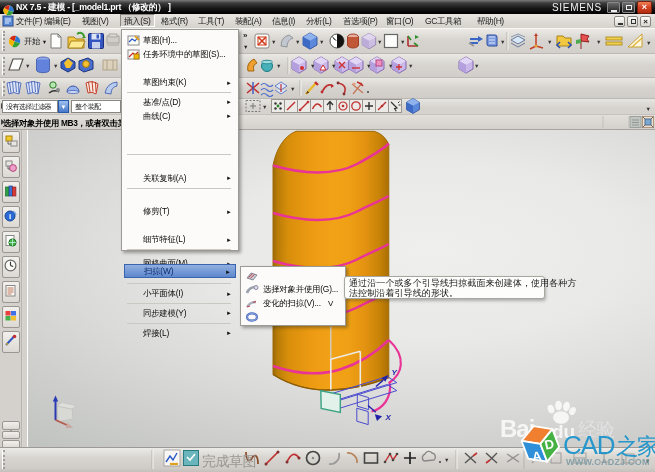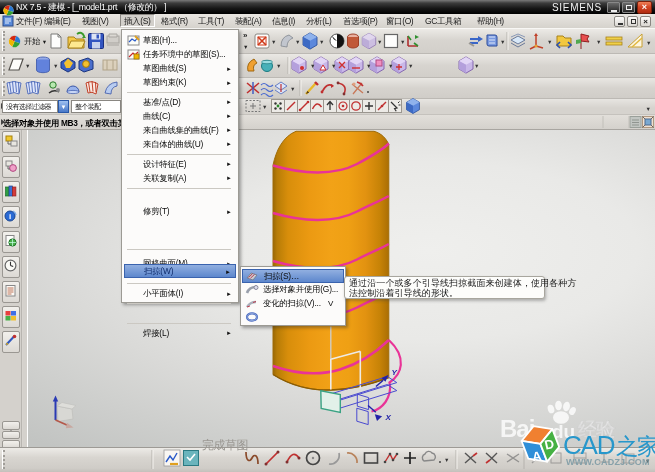--- a/index.html
+++ b/index.html
@@ -13,21 +13,21 @@
 #tb4{left:0;top:99px;width:655px;height:15px;background:linear-gradient(180deg,#e7e5e1 0%,#d6d3ce 60%)}
 #prompt{left:0;top:114px;width:655px;height:16px;background:linear-gradient(180deg,#e2dfda,#d4d1cc);border-top:1px solid #c5c2bd;border-bottom:1px solid #a8a5a0}
 #resbar{left:0;top:130px;width:22px;height:317px;background:#d4d1cc;border-right:1px solid #b8b5b0}
 #resgap{left:23px;top:130px;width:5px;height:317px;background:#d4d1cc;border-right:1px solid #fff}
 #canvas{left:28px;top:130px;width:627px;height:317px;background:radial-gradient(95% 80% at 64% 38%,#efefed 0%,#e9e9e7 35%,#dadad8 62%,#c2c4c2 100%)}
 #botbar{left:0;top:447px;width:655px;height:25px;background:linear-gradient(180deg,#edebe7 0%,#d8d5d0 40%,#cfccc7 85%,#c3c0bb 100%);border-top:1px solid #9d9a95;z-index:4}
 .rbtn{position:absolute;left:2px;width:18px;background:linear-gradient(180deg,#f2f0ec,#dcd9d4);border:1px solid #9a9792;border-radius:2px}
 .wbtn{position:absolute;background:linear-gradient(180deg,#fdfcfa,#d9d6d1);border:1px solid #8a8782;border-radius:2px}
 .combo{position:absolute;top:100px;height:13px;background:#fff;border:1px solid #8a8782;font-size:7px;letter-spacing:-0.6px;line-height:12px;color:#111;overflow:hidden}
 .grip{position:absolute;width:3px;border-left:1px solid #fff;border-right:2px dotted #a09d98}
-#menu{left:121px;top:29px;width:118px;height:274px;background:#fcfbfa;border:1px solid #9c9a94;box-shadow:2px 2px 3px rgba(40,40,40,.4);z-index:20}
+#menu{left:121px;top:29px;width:118px;height:222px;background:#fcfbfa;border:1px solid #9c9a94;box-shadow:2px 2px 3px rgba(40,40,40,.4);z-index:20}
 .mi{position:absolute;left:2px;width:112px;height:14px;line-height:14px;font-size:8.4px;letter-spacing:-0.2px;color:#0a0a0a;white-space:nowrap;padding-left:19px}
 .mi .ar{position:absolute;right:4px;top:0.5px;font-size:6px;letter-spacing:0;color:#111}
 .msep{position:absolute;left:5px;width:104px;height:0;border-top:1px solid #cbc8c2}
 .hl{background:linear-gradient(180deg,#91afe0,#5d87cd);border:1px solid #3a63ae;color:#0f2c6c;line-height:12px}
 #submenu{left:240px;top:266px;width:106px;height:60px;background:#fcfbfa;border:1px solid #9c9a94;box-shadow:2px 2px 3px rgba(40,40,40,.4);z-index:21}
 .si{position:absolute;left:1px;width:102px;height:13.6px;line-height:13.6px;font-size:8.4px;letter-spacing:-0.2px;color:#0a0a0a;white-space:nowrap;padding-left:21px}
 #tooltip{left:344px;top:276px;width:201px;height:23px;background:#fdfdfb;border:1px solid #a8a69e;border-radius:3px;box-shadow:1px 2px 3px rgba(60,60,60,.35);z-index:23;font-size:9px;letter-spacing:0.1px;color:#1a1a1a;line-height:10.4px;padding:0.5px 0 0 4px;white-space:nowrap}
 #gfx{left:0;top:0;z-index:5;pointer-events:none}
 #wm{left:0;top:0;z-index:15;pointer-events:none}
 </style></head>
@@ -47,21 +47,21 @@
 <div class="ab" id="botbar"></div>
 
 <div class="ab" style="z-index:11;left:3px;top:1.5px;width:11px;height:11px">
 <svg width="11" height="11">
       <circle cx="5.5" cy="5.5" r="5" fill="#fff"></circle>
       <path d="M5.5 5.5 L1 3 A5 5 0 0 1 7 .8 Z" fill="#d42a10"></path>
       <path d="M5.5 5.5 L7 .8 A5 5 0 0 1 10.4 7 Z" fill="#2a7ad4"></path>
       <path d="M5.5 5.5 L10.4 7 A5 5 0 0 1 3.5 10 Z" fill="#35a035"></path>
       <path d="M5.5 5.5 L3.5 10 A5 5 0 0 1 1 3 Z" fill="#f0b400"></path>
     </svg></div>
-<div class="ab t" style="z-index:11;left:16px;top:1.5px;font-size:8.8px;font-weight:normal;color:#fff;letter-spacing:-0.3px">NX 7.5 - 建模 - [_model1.prt （修改的） ]</div>
+<div class="ab t" style="z-index:11;left:16px;top:1.5px;font-size:8.8px;font-weight:bold;color:#fff;letter-spacing:-0.3px">NX 7.5 - 建模 - [_model1.prt （修改的） ]</div>
 <div class="ab t" style="z-index:11;left:552px;top:2px;font-size:10px;font-weight:normal;color:#f2f2f2;letter-spacing:0.7px">SIEMENS</div>
 <div class="ab" style="z-index:11;left:607px;top:1.5px;width:13px;height:11px;background:linear-gradient(180deg,#6a6a6a,#252525);border:1px solid #888;border-radius:1px">
     <div class="ab" style="left:3px;top:7px;width:6px;height:2px;background:#eee"></div>
   </div>
 <div class="ab" style="z-index:11;left:622px;top:1.5px;width:13px;height:11px;background:linear-gradient(180deg,#6a6a6a,#252525);border:1px solid #888;border-radius:1px">
     <div class="ab" style="left:3px;top:2.5px;width:6px;height:5px;border:1px solid #eee"></div>
   </div>
 <div class="ab" style="z-index:11;left:637px;top:1px;width:15px;height:12.5px;background:linear-gradient(180deg,#f08058 0%,#d44424 45%,#b02c10 100%);border:1px solid #7c1f0a;border-radius:2px;color:#fff;font-size:9px;font-weight:bold;text-align:center;line-height:11px">×</div>
 
 <div class="ab" id="menubar">
@@ -179,43 +179,40 @@
 <div class="mi" style="top:3px"><svg width="13" height="12" style="position:absolute;left:3px;top:1px">
         <rect x="1" y="2" width="11" height="9" fill="#fdfdf8" stroke="#888" stroke-width="1"></rect>
         <path d="M2 8 l3-3 3 2 3-4" stroke="#2858c8" stroke-width="1.2" fill="none"></path>
         <path d="M8 2 l4 4" stroke="#e0a020" stroke-width="2"></path>
       </svg>草图(H)...</div>
 <div class="mi" style="top:17px"><svg width="13" height="12" style="position:absolute;left:3px;top:1px">
         <rect x="1" y="2" width="11" height="9" fill="#fdfdf8" stroke="#888" stroke-width="1"></rect>
         <path d="M2 9 l4-4 2 2 3-3" stroke="#c82828" stroke-width="1.2" fill="none"></path>
         <rect x="7" y="6" width="5" height="5" fill="#f0b400" stroke="#a07800" stroke-width=".8"></rect>
       </svg>任务环境中的草图(S)...</div>
-<div class="mi" style="top:31px">草图曲线(S)<span class="ar">►</span></div>
 <div class="mi" style="top:45px">草图约束(K)<span class="ar">►</span></div>
 <div class="msep" style="top:61.9px"></div>
 <div class="mi" style="top:64.8px">基准/点(D)<span class="ar">►</span></div>
 <div class="mi" style="top:78.8px">曲线(C)<span class="ar">►</span></div>
-<div class="mi" style="top:92.8px">来自曲线集的曲线(F)<span class="ar">►</span></div>
-<div class="mi" style="top:106.8px">来自体的曲线(U)<span class="ar">►</span></div>
 <div class="msep" style="top:123.7px"></div>
-<div class="mi" style="top:126.6px">设计特征(E)<span class="ar">►</span></div>
 <div class="mi" style="top:140.6px">关联复制(A)<span class="ar">►</span></div>
 <div class="msep" style="top:157.5px"></div>
 <div class="mi" style="top:174.4px">修剪(T)<span class="ar">►</span></div>
+<div class="mi" style="top:202.4px">细节特征(L)<span class="ar">►</span></div>
 <div class="msep" style="top:219.3px"></div>
 <div class="mi" style="top:226px">网格曲面(M)<span class="ar">►</span></div>
 <div class="mi hl" style="top:234.4px">扫掠(W)<span class="ar">►</span></div>
 <div class="msep" style="top:253.1px"></div>
 <div class="mi" style="top:256px">小平面体(I)<span class="ar">►</span></div>
 <div class="msep" style="top:273px"></div>
+<div class="mi" style="top:275.9px">同步建模(Y)<span class="ar">►</span></div>
 <div class="msep" style="top:292.8px"></div>
 <div class="mi" style="top:295.7px">焊接(L)<span class="ar">►</span></div>
 </div>
 <div class="ab" id="submenu">
-<div class="si hl" style="top:2px;width:102px">扫掠(S)…</div>
 <div class="si" style="top:16.2px">选择对象并使用(G)...</div>
 <div class="si" style="top:29.8px">变化的扫掠(V)...<span class="ab" style="left:86px;font-size:8px;letter-spacing:0">V</span></div>
 <svg width="14" height="12" style="position:absolute;left:4px;top:3px">
       <path d="M2 8 L6 3 L12 5 L8 10 Z" fill="#c8ccd4" stroke="#707888" stroke-width=".8"></path>
       <path d="M3.5 7.5 L7.5 3.7 M5.5 8.2 L9.5 4.4" stroke="#c03040" stroke-width=".9"></path>
     </svg>
 <svg width="14" height="12" style="position:absolute;left:4px;top:17px">
       <path d="M2 9 Q4 3 11 3" stroke="#9aa0ac" stroke-width="2.6" fill="none"></path>
       <circle cx="11" cy="3.5" r="2" fill="#dde" stroke="#889"></circle>
     </svg>
@@ -699,14 +696,14 @@
 <path d="M538,428 L554.5,437.5 L538,447 L521.5,437.5 Z" fill="#f08030"></path>
 <path d="M521.5,437.5 L538,447 L538,466 L521.5,456.5 Z" fill="#2f8fd8"></path>
 <path d="M554.5,437.5 L538,447 L538,466 L554.5,456.5 Z" fill="#46b143"></path>
 <text x="526" y="461.5" font-size="13" font-weight="bold" fill="#fff" stroke="none" transform="rotate(14 530 456)">A</text>
 <text x="541.5" y="455" font-size="13" font-weight="bold" fill="#fff" stroke="none" transform="rotate(8 546 450)">D</text>
 </g>
 <text x="563" y="454" font-size="26" fill="#2797cb" letter-spacing="-1.2">CAD</text>
 <text x="616" y="454" font-size="22.5" fill="#2797cb" letter-spacing="-1.5">之家</text>
 <text x="566" y="464.5" font-size="9" font-weight="bold" fill="rgba(125,155,165,0.9)" letter-spacing="0.2">WWW.CADZJ.COM</text>
 </svg>
-<div class="ab t" style="left:202px;top:437px;font-size:12px;letter-spacing:-0.5px;color:#9a9792;z-index:13">完成草图</div>
+<div class="ab t" style="left:202px;top:453px;font-size:14px;letter-spacing:-0.5px;color:#9a9792;z-index:13">完成草图</div>
 <div class="grip" style="left:2px;top:450px;height:19px;z-index:13"></div>
 
 </body></html>

